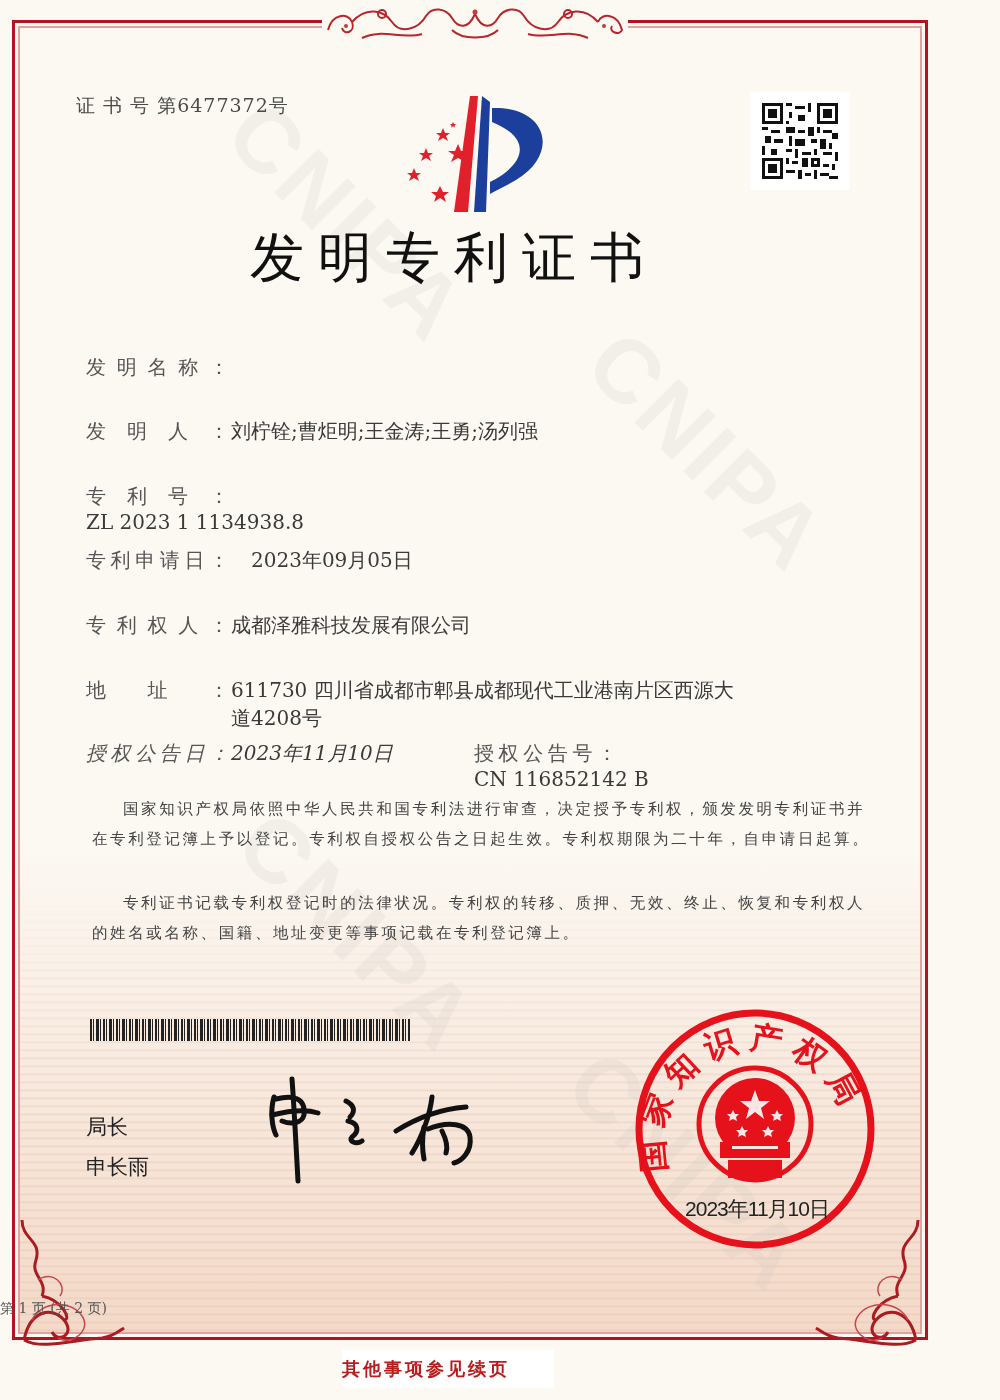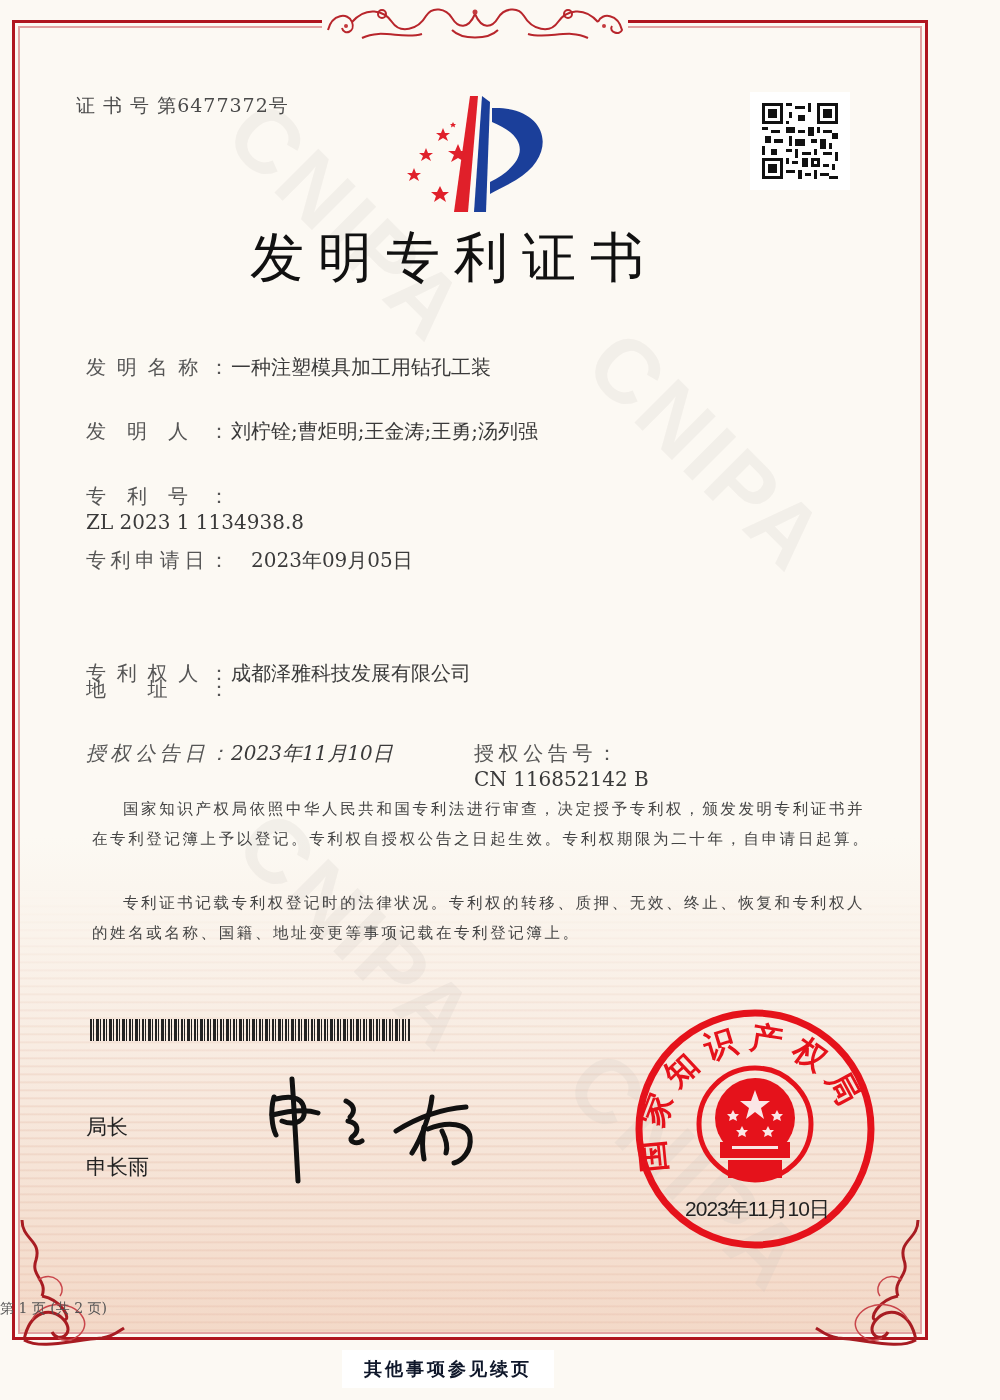--- a/index.html
+++ b/index.html
@@ -88,22 +88,22 @@
   .seal-date {
     position:absolute; left:672px; top:1195px; width:170px; text-align:center;
     font-family:"Liberation Sans", sans-serif; font-size:21px; color:#222; letter-spacing:-1px;
   }
   .page-indicator {
     position:absolute; left:0; top:1300px; width:940px; text-align:left;
     font-size:14px; color:#555;
   }
   .continue-note {
     position:absolute; left:342px; top:1350px; width:212px; height:38px;
-    background:#ffffff; text-align:center; line-height:38px;
-    font-size:18px; color:#0f172a; letter-spacing:3px; font-weight:bold;
+    background:#ffffff; line-height:38px;
+    font-size:18px; color:#b91c1c; letter-spacing:3px; font-weight:bold;
   }
 </style>
 </head>
 <body>
 
 <div class="page-bg"></div>
 
 <div class="frame-outer"></div>
 <div class="frame-inner">
   <div class="guilloche"></div>
@@ -239,40 +239,40 @@
         <rect x="19" y="23" width="3" height="1"></rect>
         <rect x="22" y="24" width="3" height="1"></rect>
     </g>
   </svg>
 </div>
 
 <div class="title">发明专利证书</div>
 
 <div class="field" style="top:354px;">
   <span class="label">发明名称：</span>
-  <span class="value">一种注塑模具加工用钻孔工装</span>
 </div>
 <div class="field" style="top:418px;">
   <span class="label">发明人：</span>
   <span class="value">刘柠铨;曹炬明;王金涛;王勇;汤列强</span>
 </div>
 <div class="field" style="top:483px;flex-direction:column;">
   <span class="label">专利号：</span>
   <span class="value">ZL 2023 1 1134938.8</span>
 </div>
 <div class="field" style="top:547px;gap:20px;">
   <span class="label">专利申请日：</span>
   <span class="value">2023年09月05日</span>
 </div>
-<div class="field" style="top:612px;margin-top:48px;">
+<div class="field" style="top:612px;">
   <span class="label">专利权人：</span>
   <span class="value">成都泽雅科技发展有限公司</span>
 </div>
 <div class="field addr" style="top:676px;">
   <span class="label">地址：</span>
+  <span class="value">611730 四川省成都市郫县成都现代工业港南片区西源大道4208号</span>
 </div>
 <div class="field" style="top:740px;font-style:italic;">
   <span class="label">授权公告日：</span>
   <span class="value">2023年11月10日</span>
 </div>
 <div class="field2">
   <span class="label">授权公告号：</span>
   <span class="value">CN 116852142 B</span>
 </div>
 

